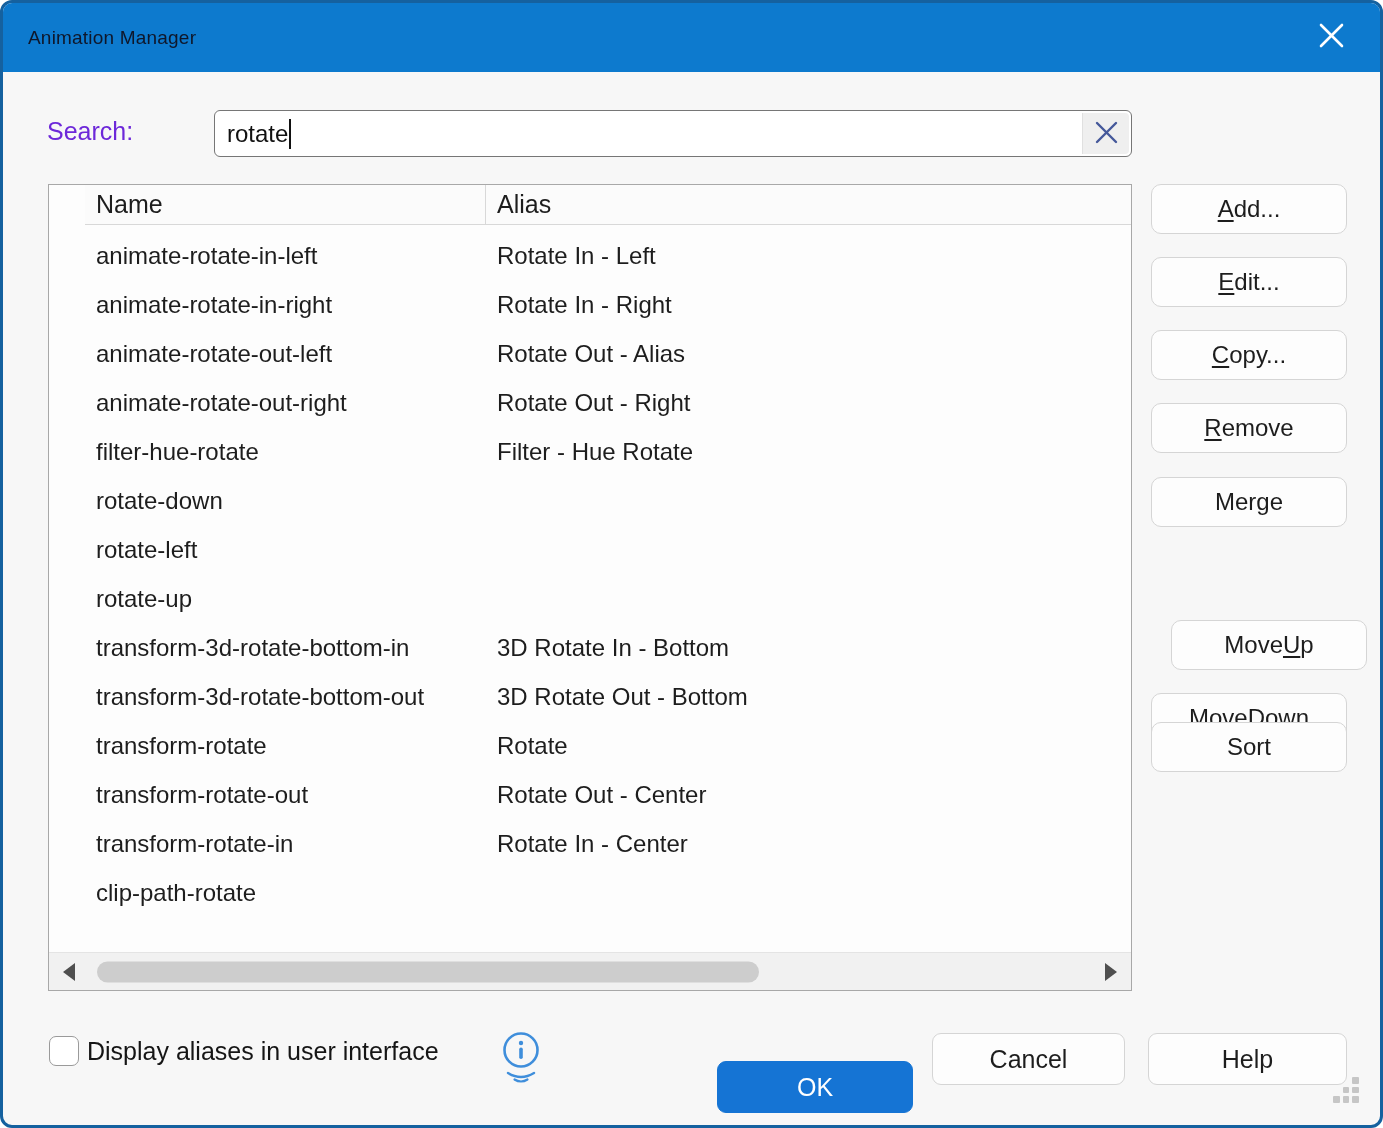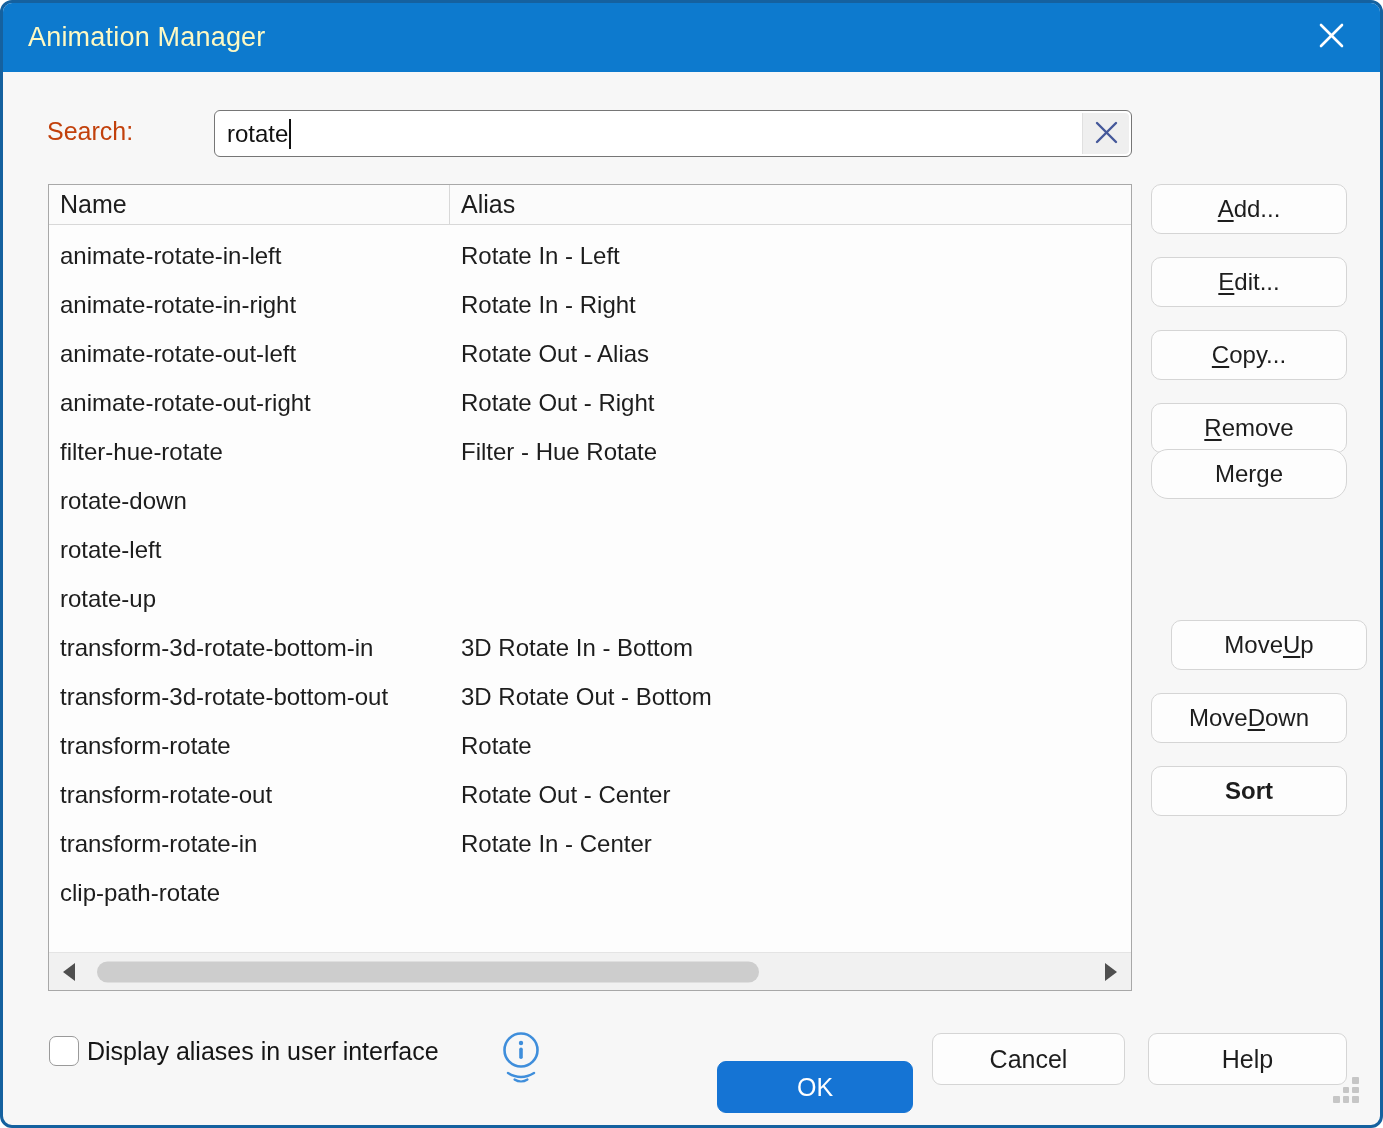--- a/index.html
+++ b/index.html
@@ -15,47 +15,48 @@
     overflow:hidden;
   }
 
   
   .titlebar{
     position:absolute;left:0;top:0;right:0;height:69px;
     background:var(--c-titlebar,#0d7ace);
     display:flex;align-items:center;
     padding-left:25px;
   }
-  .titlebar .title{color:#fef9c3;font-size:27px;letter-spacing:.2px;text-align:right;}
+  .titlebar .title{color:#0f172a;font-size:19px;letter-spacing:.2px;text-align:right;}
   .close-btn{
     position:absolute;right:32px;top:17px;width:34px;height:34px;
     display:flex;align-items:center;justify-content:center;cursor:default;
   }
 
   
-  .search-label{position:absolute;left:44px;top:114px;font-size:25px;color:#c2410c;}
+  .search-label{position:absolute;left:44px;top:114px;font-size:25px;color:#6d28d9;}
   .search-box{
     position:absolute;left:211px;top:107px;width:918px;height:47px;
     background:#ffffff;border:1.5px solid #767676;border-radius:6px;
     display:flex;align-items:center;
   }
   .search-text{font-size:24px;color:#111;padding-left:12px;white-space:pre;}
   .caret{display:inline-block;width:2px;height:30px;background:#111;margin-left:1px;vertical-align:middle;}
   .search-clear{
     position:absolute;right:2px;top:2px;bottom:2px;width:47px;
     background:#efefef;border:none;border-left:1px solid #e0e0e0;
     border-radius:0 4px 4px 0;display:flex;align-items:center;justify-content:center;
     padding:0;cursor:default;
   }
 
   
   .listbox{
     position:absolute;left:45px;top:181px;width:1084px;height:807px;
     background:var(--c-list-bg,#fdfdfd);border:1px solid #a8a8a8;
     overflow:hidden;
+    padding-left:36px;
   }
   .list-header{display:flex;height:40px;background:#fbfbfb;border-bottom:1px solid #d8d8d8;}
   .list-header .hcell{font-size:25px;color:#1d1d1d;display:flex;align-items:center;padding-left:11px;}
   .hcell.name{width:401px;border-right:1px solid #d8d8d8;}
   .hcell.alias{flex:1;}
   .list-row{display:flex;height:37px;align-items:center;margin-top:12px;}
   .list-row .cell{font-size:24px;color:#1d1d1d;white-space:nowrap;overflow:hidden;}
   .cell.name{width:401px;padding-left:11px;}
   .cell.alias{flex:1;padding-left:11px;}
 
@@ -75,22 +76,22 @@
 
   
   .btn{
     position:absolute;left:1148px;width:196px;height:50px;
     background:#fdfdfd;border:1px solid #d5d5d5;border-radius:10px;
     font-family:"Liberation Sans", sans-serif;font-size:24px;color:#1d1d1d;
     display:flex;align-items:center;justify-content:center;cursor:default;padding:0;
   }
   .btn u{text-underline-offset:3px;text-decoration-thickness:1.5px;}
   #btn-add{top:181px;} #btn-edit{top:254px;} #btn-copy{top:327px;}
-  #btn-remove{top:400px;} #btn-merge{top:446px;border-radius:17px;}
-  #btn-moveup{top:617px;margin-left:20px;} #btn-movedown{top:690px;} #btn-sort{top:763px;font-weight:bold;}
+  #btn-remove{top:400px;} #btn-merge{top:474px;}
+  #btn-moveup{top:617px;margin-left:20px;} #btn-movedown{top:690px;} #btn-sort{top:719px;}
 
   
   .checkbox{
     position:absolute;left:46px;top:1033px;width:30px;height:30px;
     background:#ffffff;border:1.5px solid #9a9a9a;border-radius:7px;cursor:default;
   }
   .checkbox-label{position:absolute;left:84px;top:1033px;height:30px;display:flex;align-items:center;font-size:25px;color:#151515;}
   .info-icon{position:absolute;left:492px;top:1025px;width:52px;height:60px;cursor:default;}
 
   .footer-btn{

